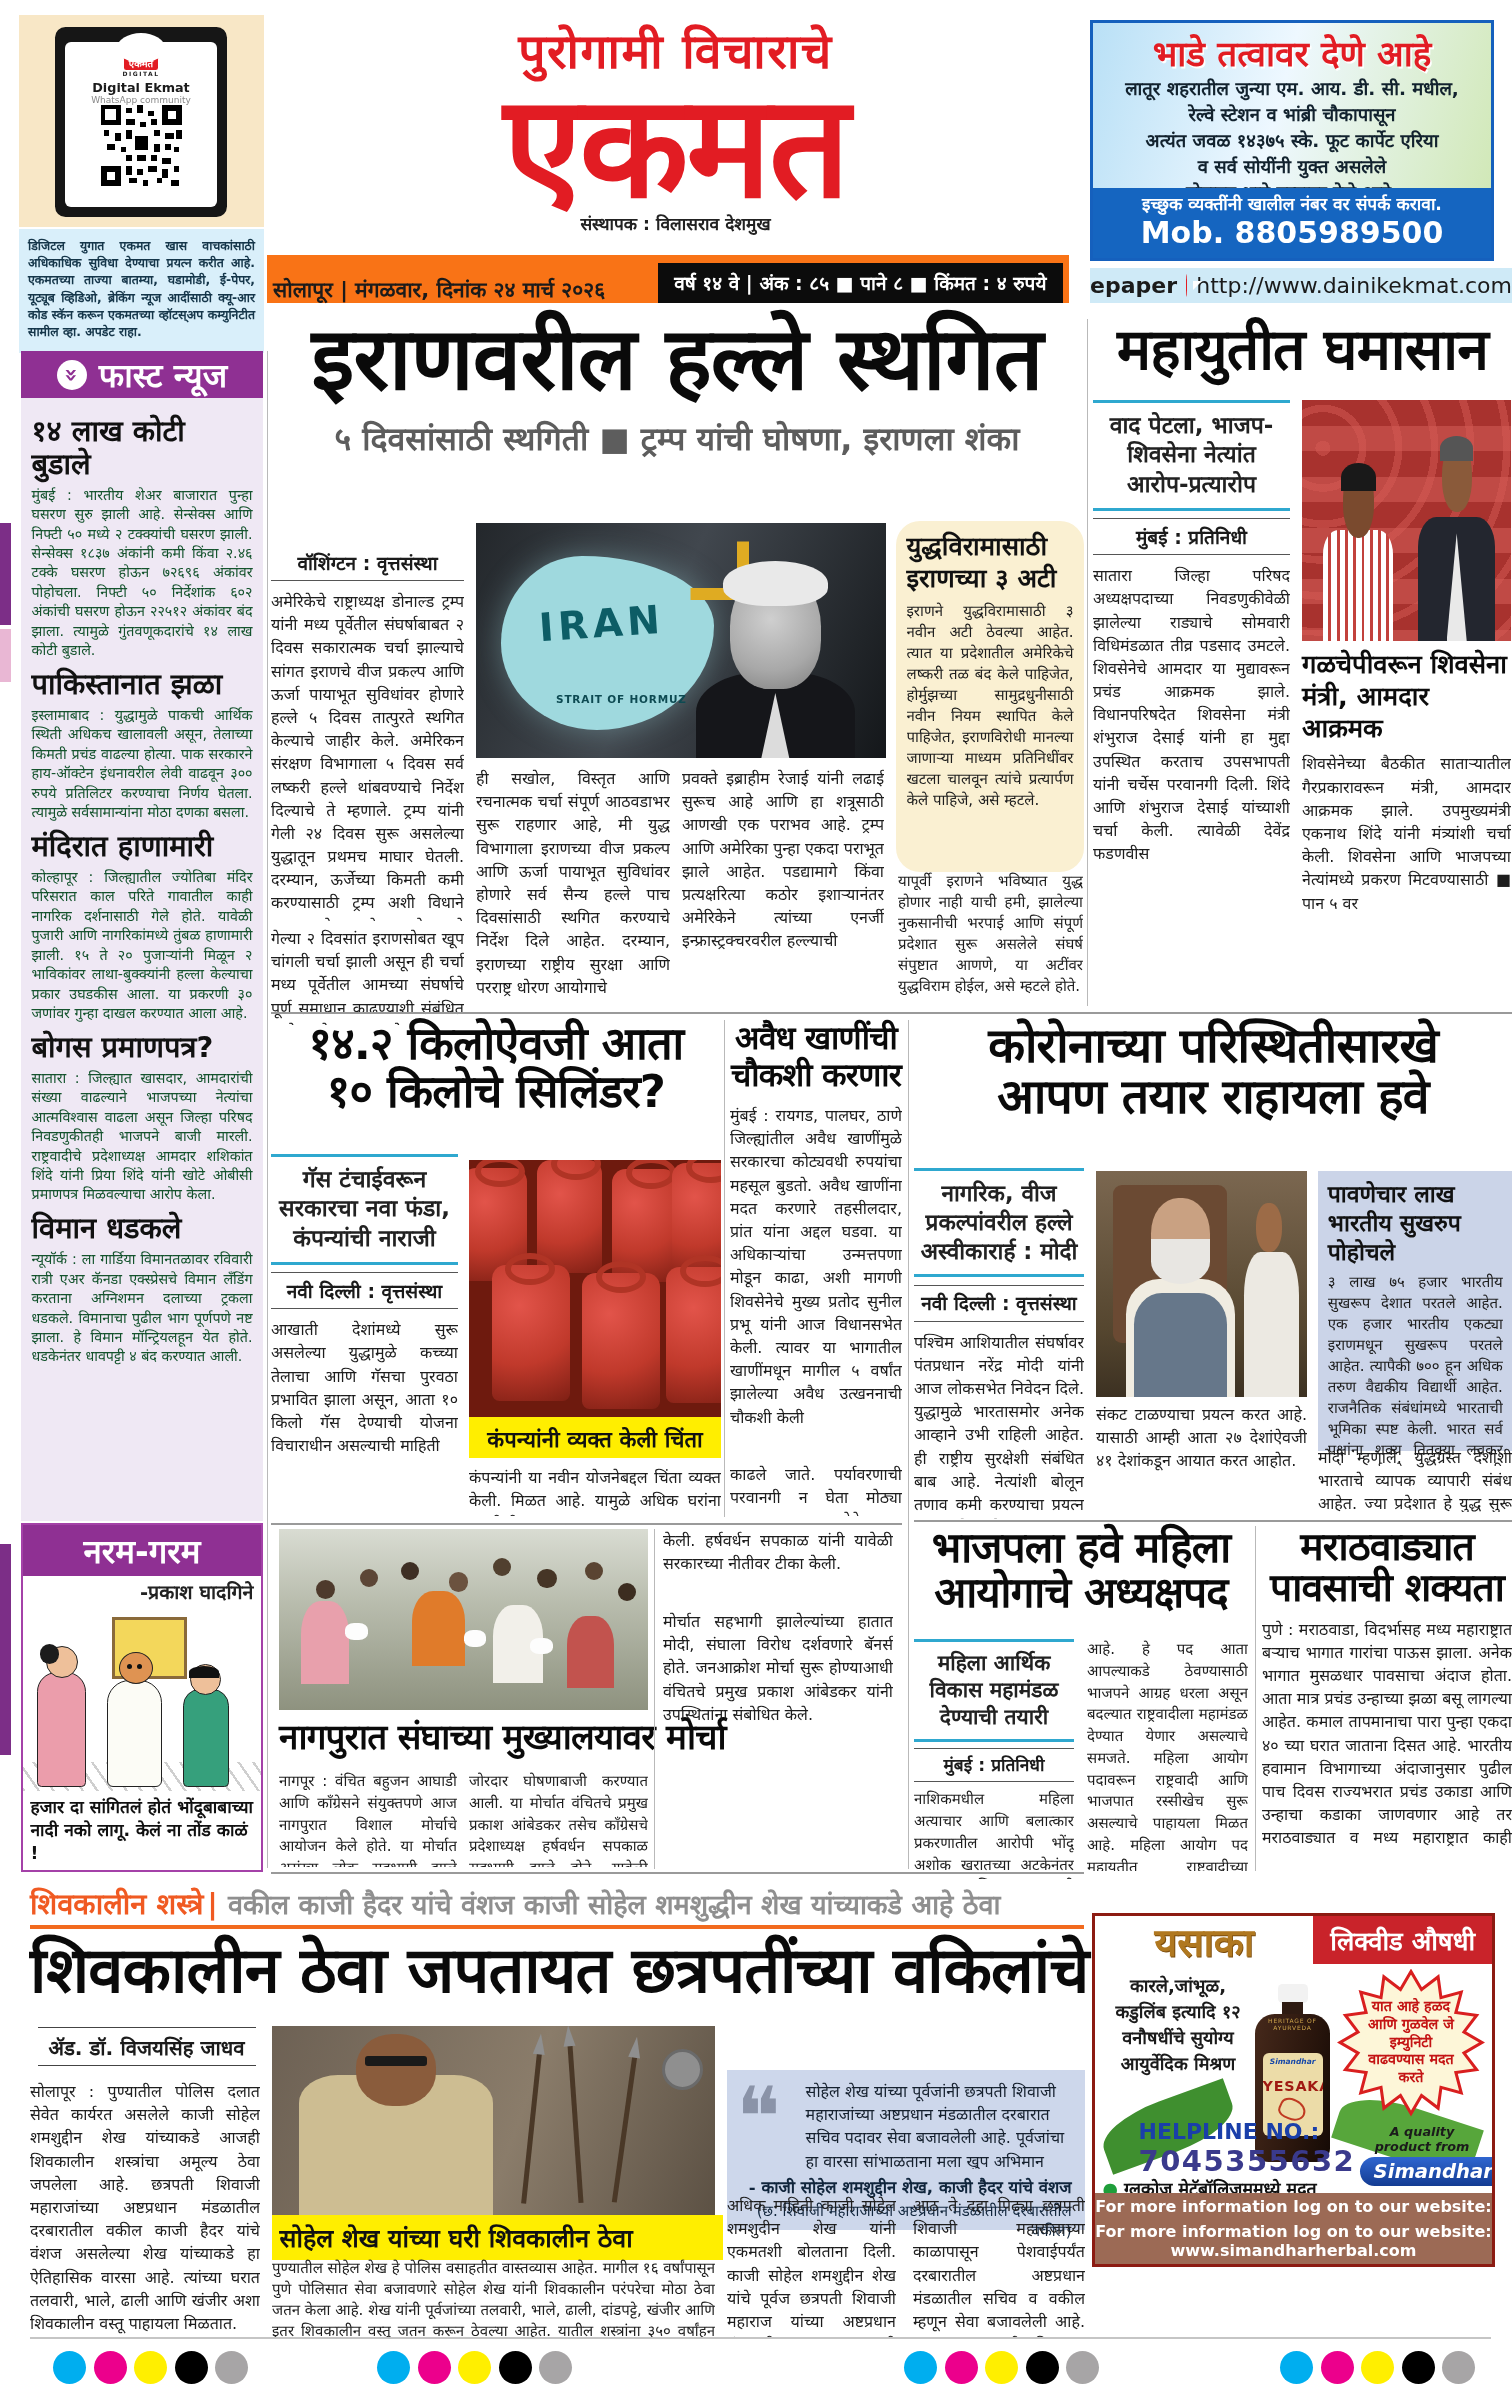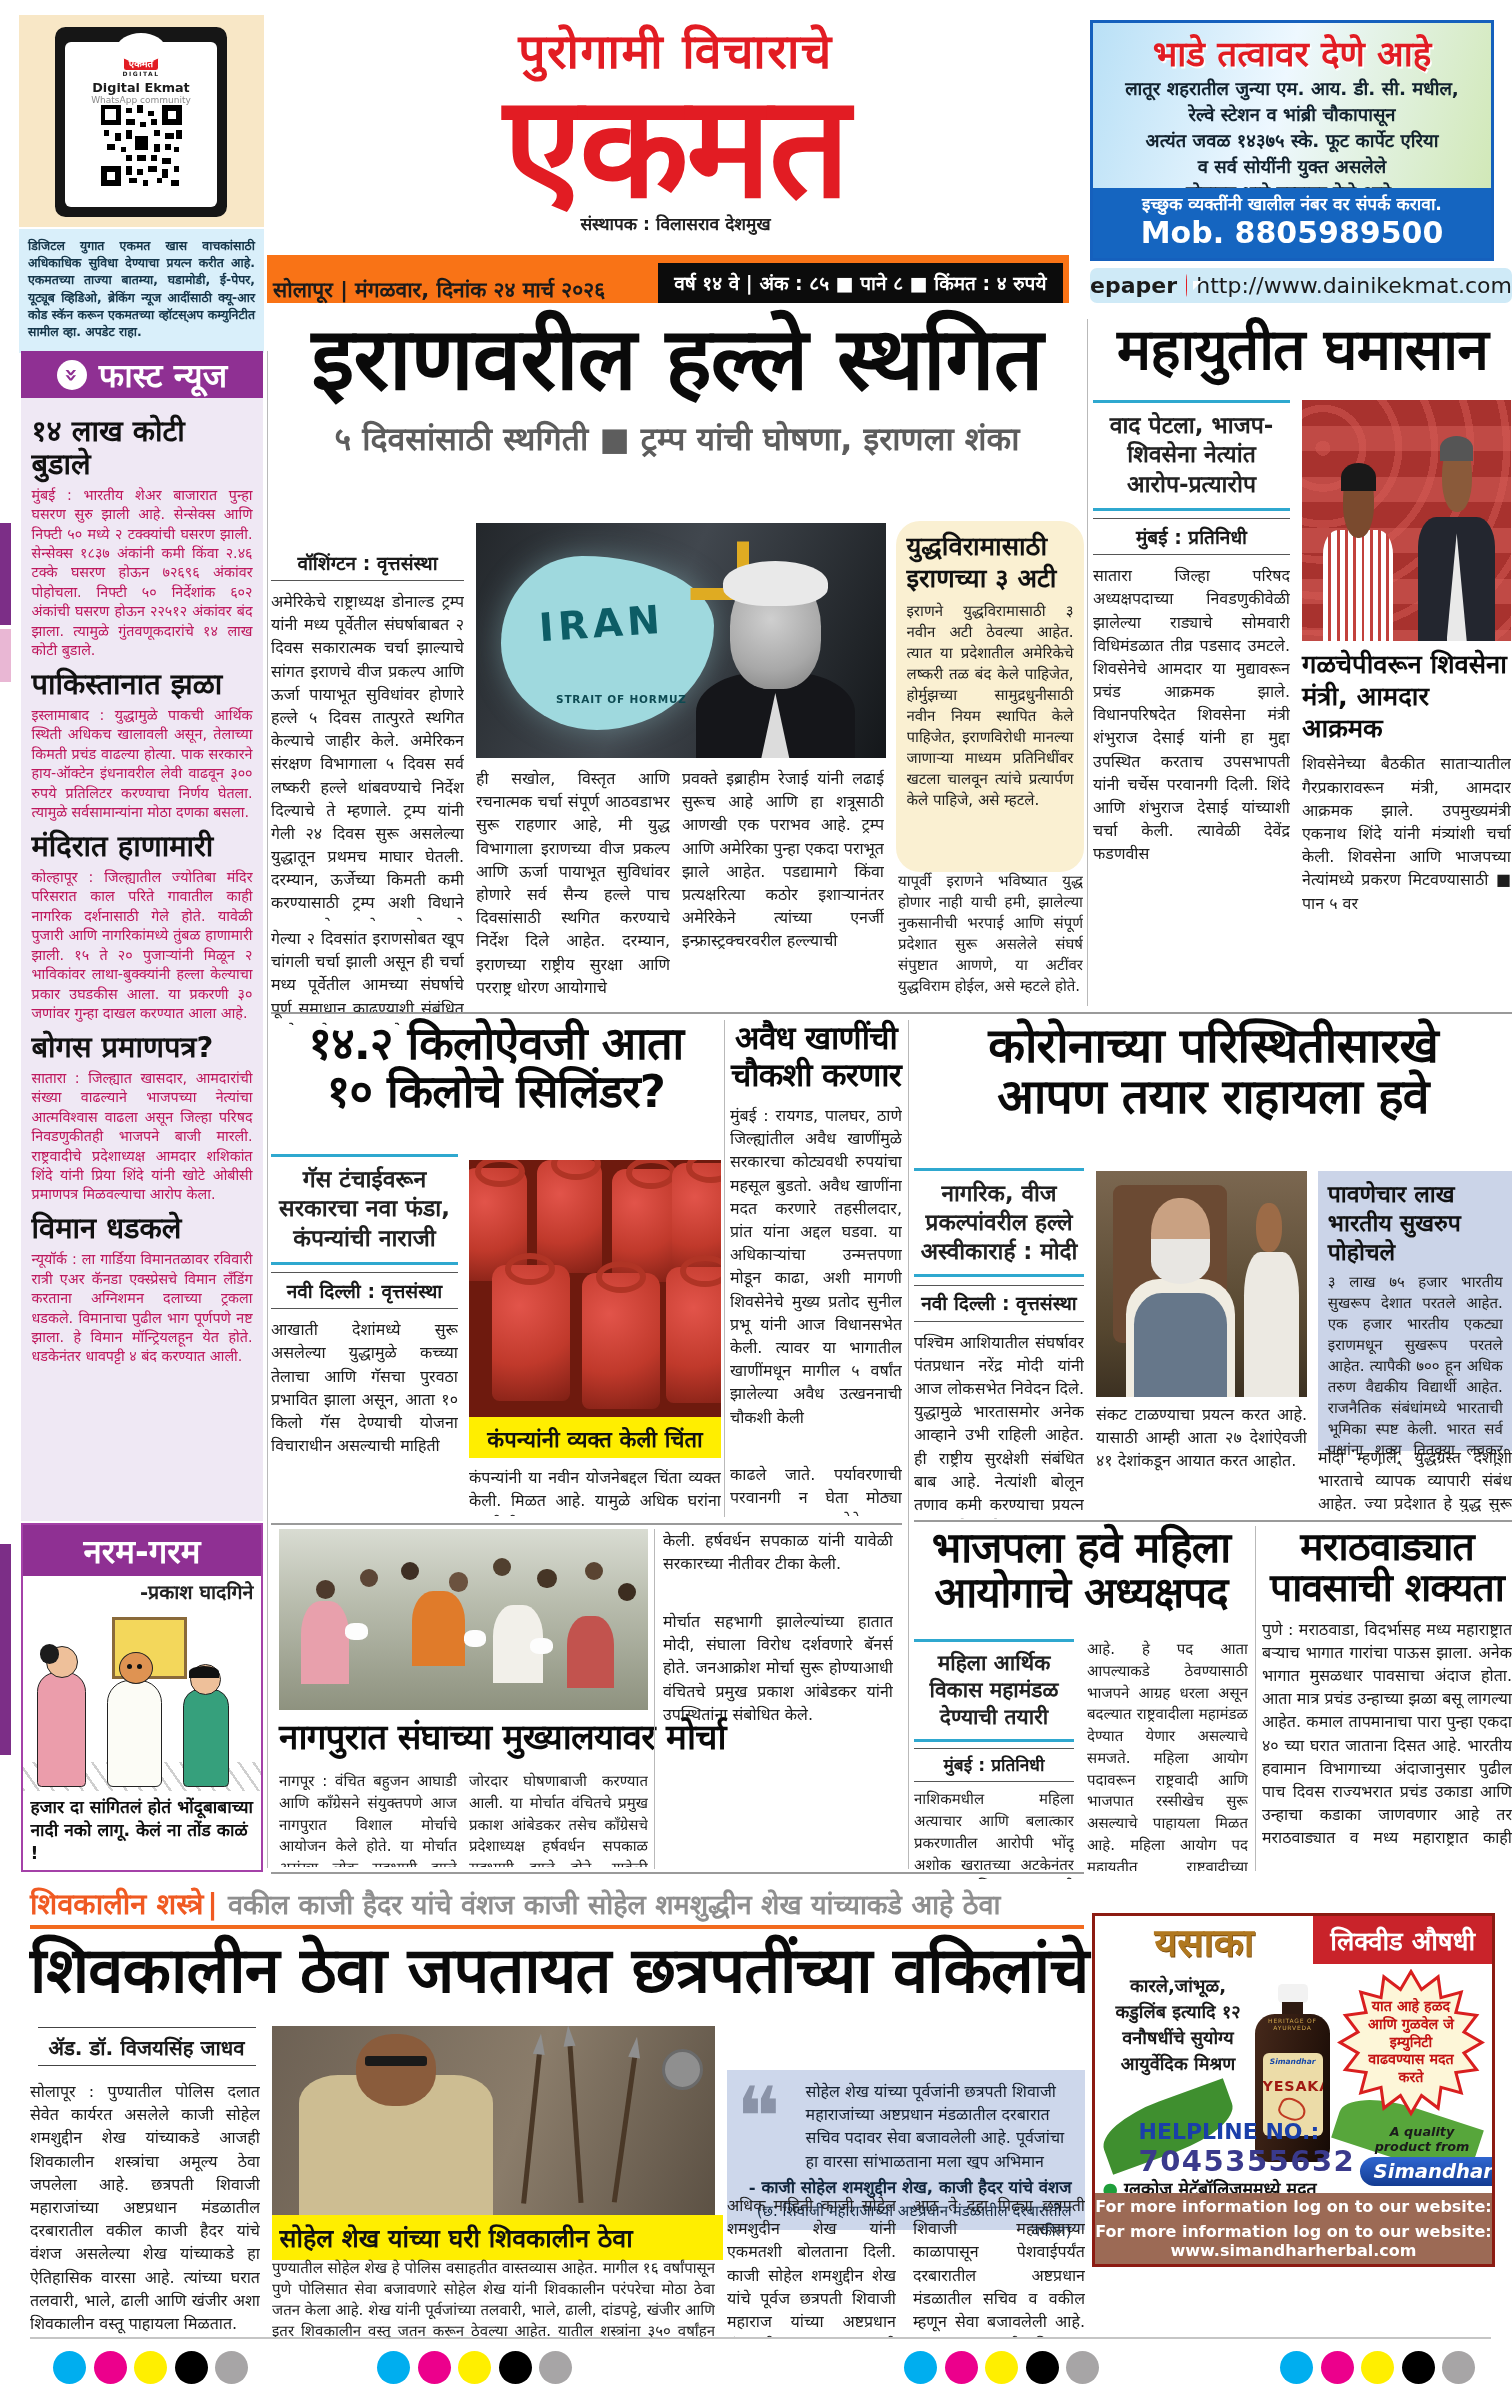--- a/index.html
+++ b/index.html
@@ -38,21 +38,21 @@
   .rent-line{font-weight:bold;font-size:18.4px;text-align:center;color:#12222e;line-height:1.42;}
   .rent-foot{background:#1565c0;color:#fff;text-align:center;padding:4.5px 3px 7.5px;}
   .epaper-strip{background:#cfeaf7;display:flex;align-items:center;justify-content:center;gap:9px;font-size:22px;}
   .ep-ic{width:22.6px;height:22.6px;border-radius:50%;background:#e21c23;position:relative;display:inline-block;}
   .ep-ic:before{content:"";position:absolute;left:6.8px;top:6.8px;width:0;height:0;border-left:9px solid #fff;border-bottom:9px solid transparent;}
   
   .fast-head{background:#8f3093;color:#fff;display:flex;align-items:center;justify-content:center;gap:12px;height:47px;font-size:33px;font-weight:900;}
   .chev{width:30px;height:30px;background:#fff;color:#8f3093;border-radius:50%;display:flex;align-items:center;justify-content:center;font-size:22.6px;font-weight:900;transform:rotate(90deg);}
   .fast-list{background:#efe8f4;padding:9px 10.5px;}
   .fast-title{font-weight:700;font-size:29px;color:#111;line-height:1.15;margin:7.5px 0 4.5px;}
-  .fast-body{font-size:14.3px;line-height:1.36;font-weight:500;color:#be185d;}
+  .fast-body{font-size:14.3px;line-height:1.36;font-weight:500;color:#14532d;}
   .naram-head{background:#8f3093;color:#fff;font-weight:900;font-size:33px;text-align:center;padding:3px 0;}
   .naram-credit{font-weight:bold;font-size:19.6px;text-align:right;padding:1.5px 7.5px 4.5px;color:#222;}
   .naram-box{border:2.3px solid #a441a8;background:#fff;}
   .cartoon{position:relative;height:182px;background:#fff;overflow:hidden;}
   .naram-cap{font-weight:bold;font-size:17.3px;line-height:1.35;padding:4.5px 7.5px 7.5px;color:#111;}
   
   .lead-h1{font-size:87px;}
   .lead-sub{color:#5d5d5d;font-weight:900;font-size:32px;text-align:center;margin-top:10.5px;}
   
   .ph{position:absolute;overflow:hidden;background:#444;}
@@ -229,21 +229,21 @@
     <div class="rent-line">लातूर शहरातील जुन्या एम. आय. डी. सी. मधील,</div>
     <div class="rent-line">रेल्वे स्टेशन व भांब्री चौकापासून</div>
     <div class="rent-line">अत्यंत जवळ १४३७५ स्के. फूट कार्पेट एरिया</div>
     <div class="rent-line">व सर्व सोयींनी युक्त असलेले</div>
     <div class="rent-line">गोडावून भाडे तत्त्वावर देणे आहे.</div>
     <div class="rent-foot abs" style="left:0;right:0;bottom:0;">
       <div class="b" style="font-size:17.3px;">इच्छुक व्यक्तींनी खालील नंबर वर संपर्क करावा.</div>
       <div class="b" style="font-size:30px;">Mob. 8805989500</div>
     </div>
   </div>
-  <div class="abs epaper-strip" style="left:1090px;top:268px;width:422px;height:35px;border-radius:7px;">
+  <div class="abs epaper-strip" style="left:1090px;top:268px;width:422px;height:35px;">
     <span class="b">epaper</span>
     <span class="ep-ic"></span>
     <span>http://www.dainikekmat.com</span>
   </div>
 
   <div class="abs" style="left:271px;top:313px;width:812px;">
     <div class="hl lead-h1">इराणवरील हल्ले स्थगित</div>
     <div class="lead-sub">५ दिवसांसाठी स्थगिती ■ ट्रम्प यांची घोषणा, इराणला शंका</div>
   </div>
 

